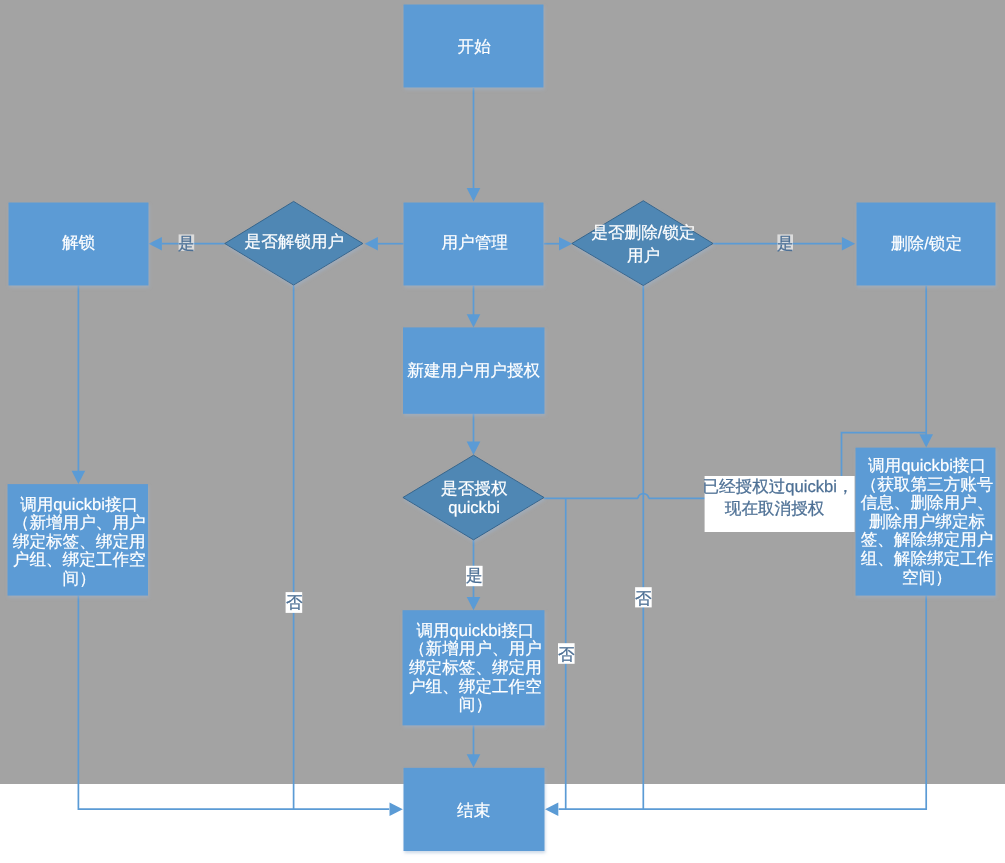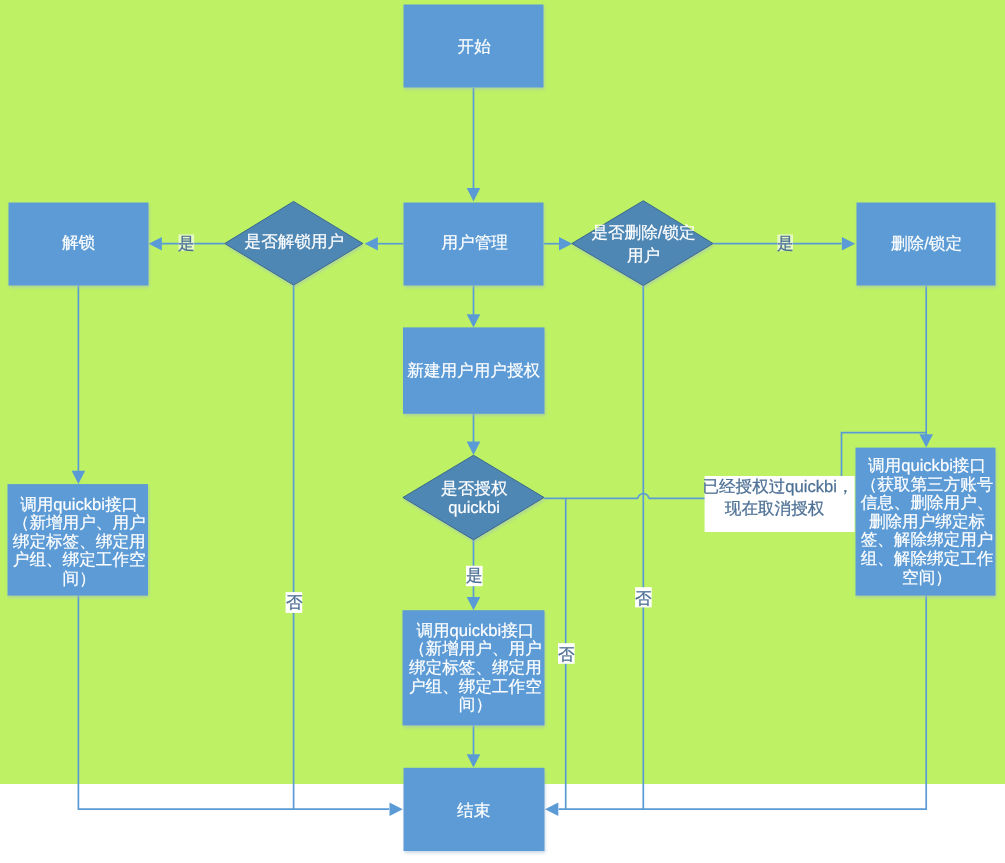--- a/index.html
+++ b/index.html
@@ -1,19 +1,19 @@
 <!DOCTYPE html>
 <html><head>
 <meta charset="utf-8">
 <title>用户管理流程图</title>
 <style>
   html,body{margin:0;padding:0;background:#ffffff;}
   body{width:1005px;height:863px;overflow:hidden;
        font-family:"Liberation Sans",sans-serif;}
-  #canvas{position:relative;width:1005px;height:784px;background:#bef264;}
+  #canvas{position:relative;width:1005px;height:784px;background:#a3a3a3;}
   svg#flow{position:absolute;left:0;top:0;width:1005px;height:863px;display:block;
            text-rendering:geometricPrecision;-webkit-font-smoothing:antialiased;}
   .shape{stroke:none;}
   .proc{fill:#5B9BD5;stroke:none;}
   .dec{fill:#4F87B4;stroke:#2F6087;stroke-width:0.9;}
   .lnk{fill:none;stroke:#5B9BD5;stroke-width:1.7;stroke-linecap:butt;}
   .arw{fill:#5B9BD5;stroke:none;}
   .ntext{fill:#FFFFFF;stroke:#FFFFFF;stroke-width:0.2px;paint-order:stroke;font-size:16.6px;text-anchor:middle;
          font-family:"Liberation Sans",sans-serif;}
   .ltext{fill:#4C6F94;stroke:#4C6F94;stroke-width:0.25px;paint-order:stroke;font-size:16.6px;text-anchor:middle;

